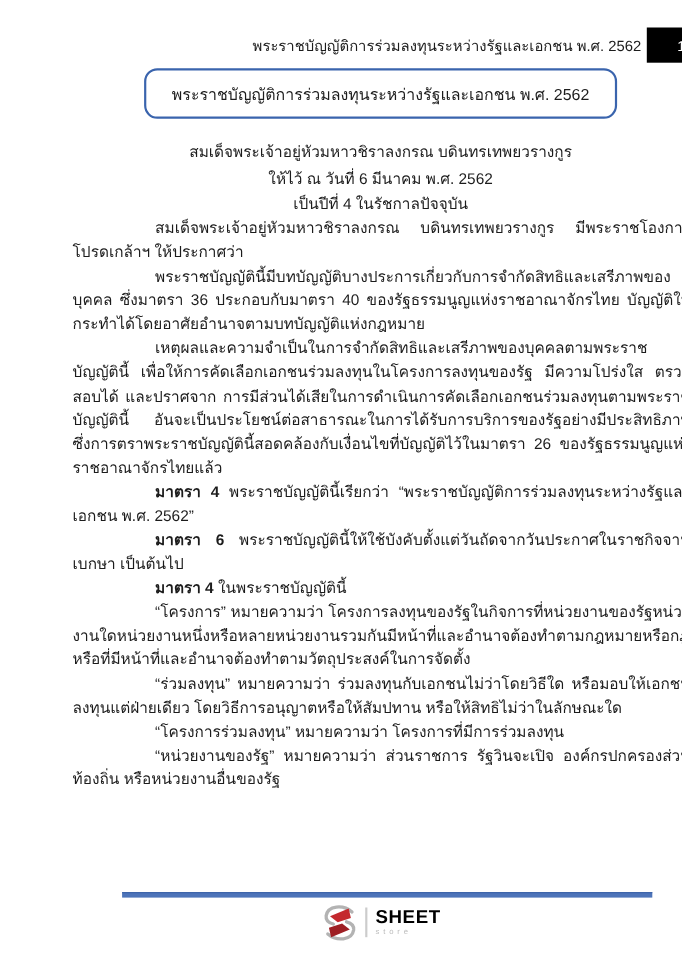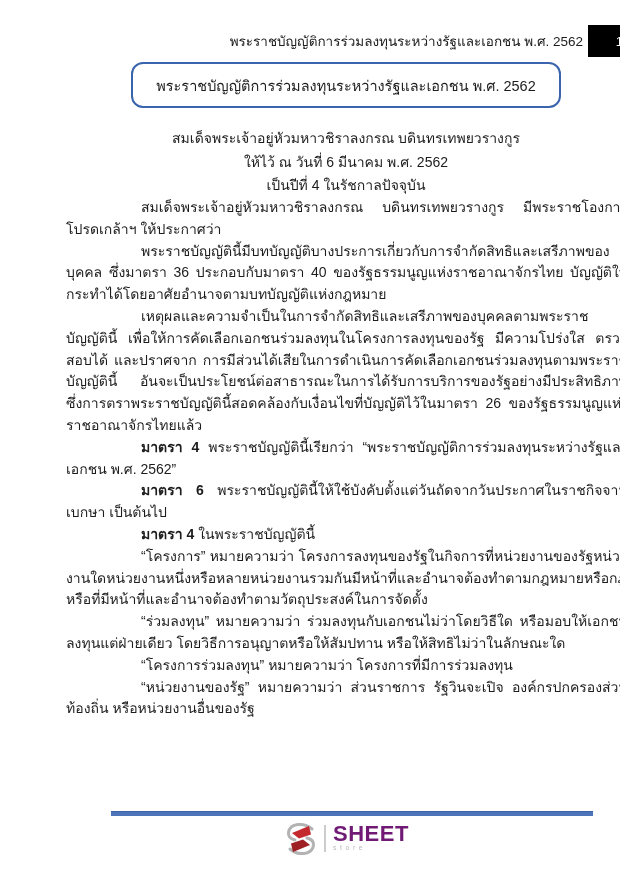--- a/index.html
+++ b/index.html
@@ -48,21 +48,21 @@
     position:absolute; top:811px; left:75px; width:482px; height:5px;
     background:#4d74b9; border-top:1px solid #3b62a8;
   }
   .logo-row {
     position:absolute; top:821px; left:0; right:0;
     display:flex; align-items:flex-start; justify-content:center;
   }
   .logo-icon { width:36px; height:36px; margin-top:0; }
   .logo-divider { width:2px; height:27px; background:#cccccc; margin:4px 7px 0 5px; }
   .logo-text-col { display:flex; flex-direction:column; margin-top:4px; }
-  .logo-name { font-size:22px; font-weight:bold; color:#701a75; letter-spacing:0.5px; line-height:17px; }
+  .logo-name { font-size:17px; font-weight:bold; color:#000000; letter-spacing:0.5px; line-height:17px; }
   .logo-sub  { font-size:7px; color:#bcbcbc; letter-spacing:3.5px; line-height:9px; margin-top:1px; }
 </style>
 </head>
 <body>
 
 <div class="page">
 
   <div class="header-row">
     <span class="header-title">พระราชบัญญัติการร่วมลงทุนระหว่างรัฐและเอกชน พ.ศ. 2562</span>
     <div class="page-num-box">

